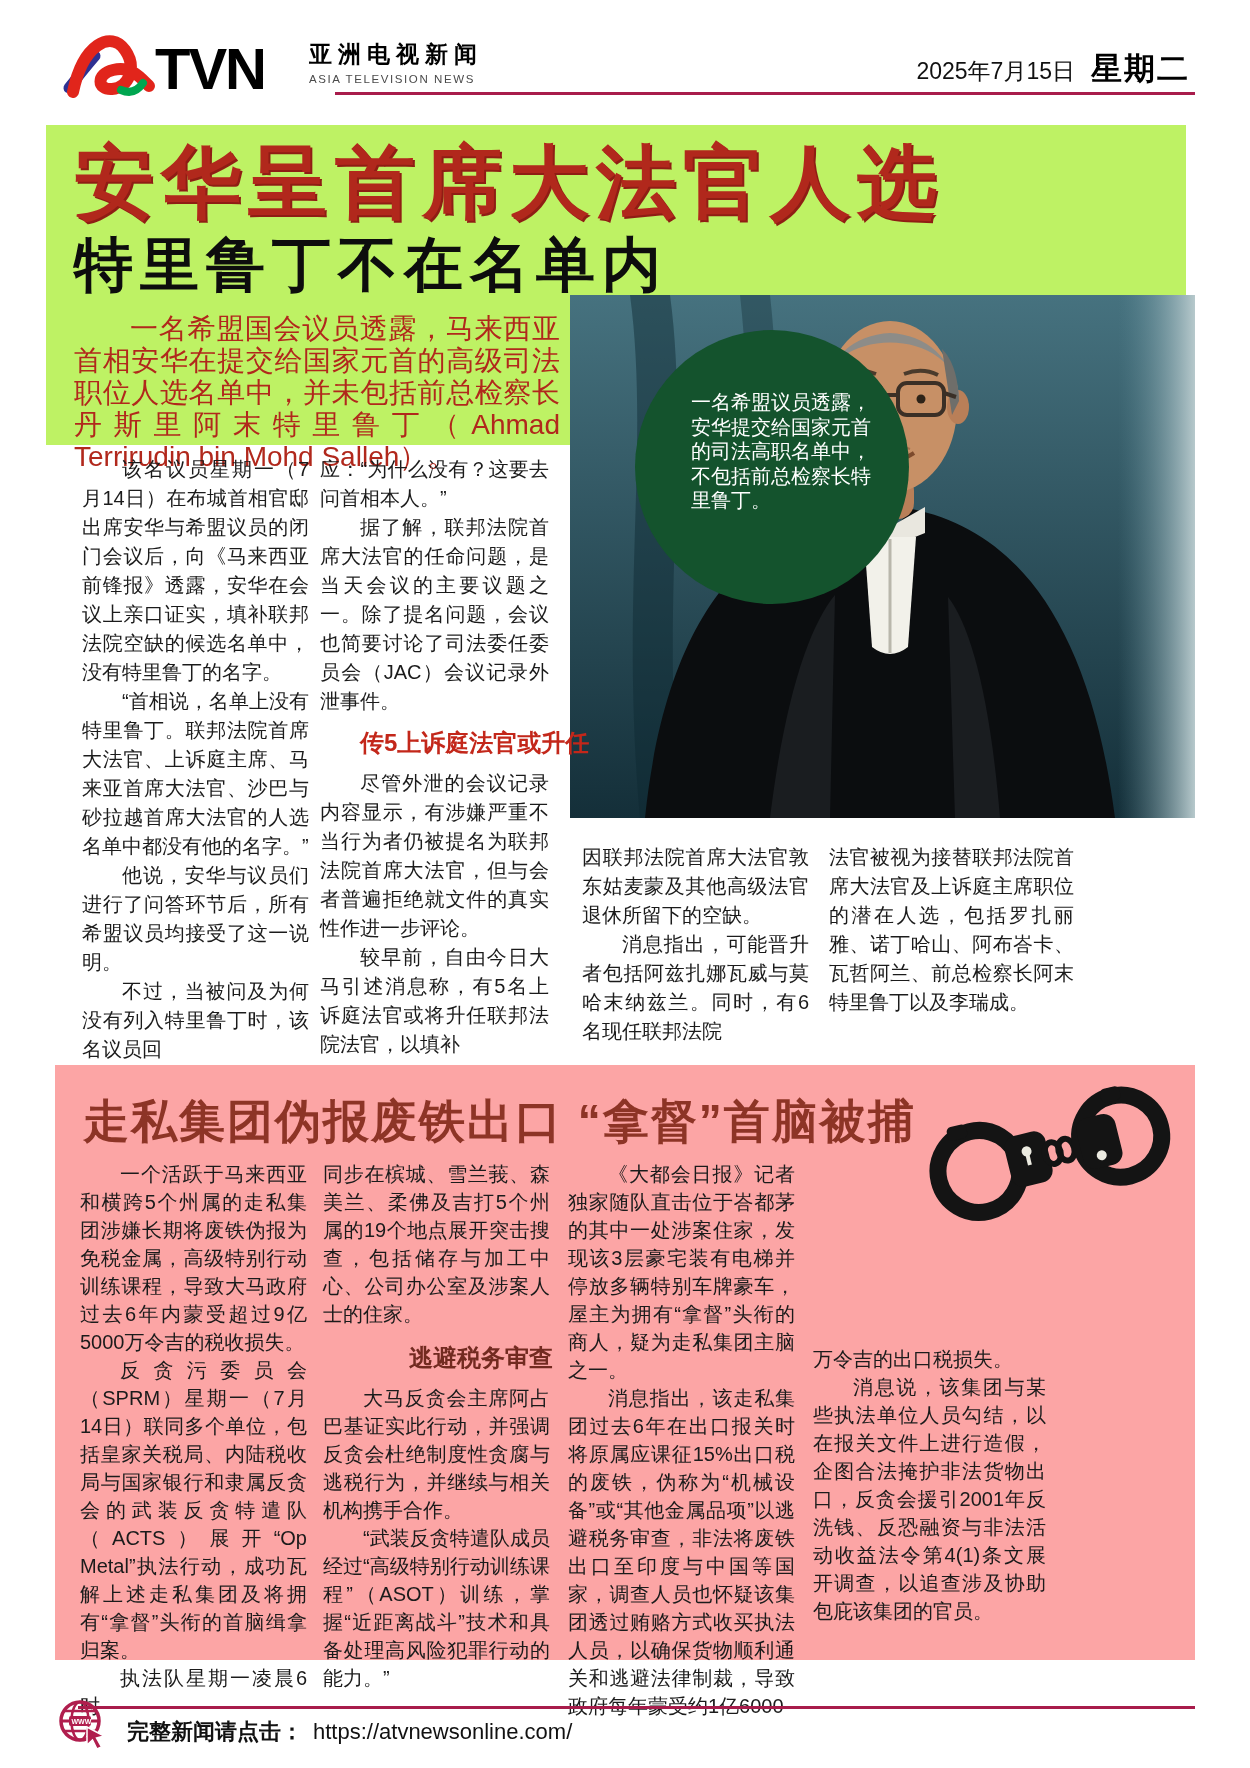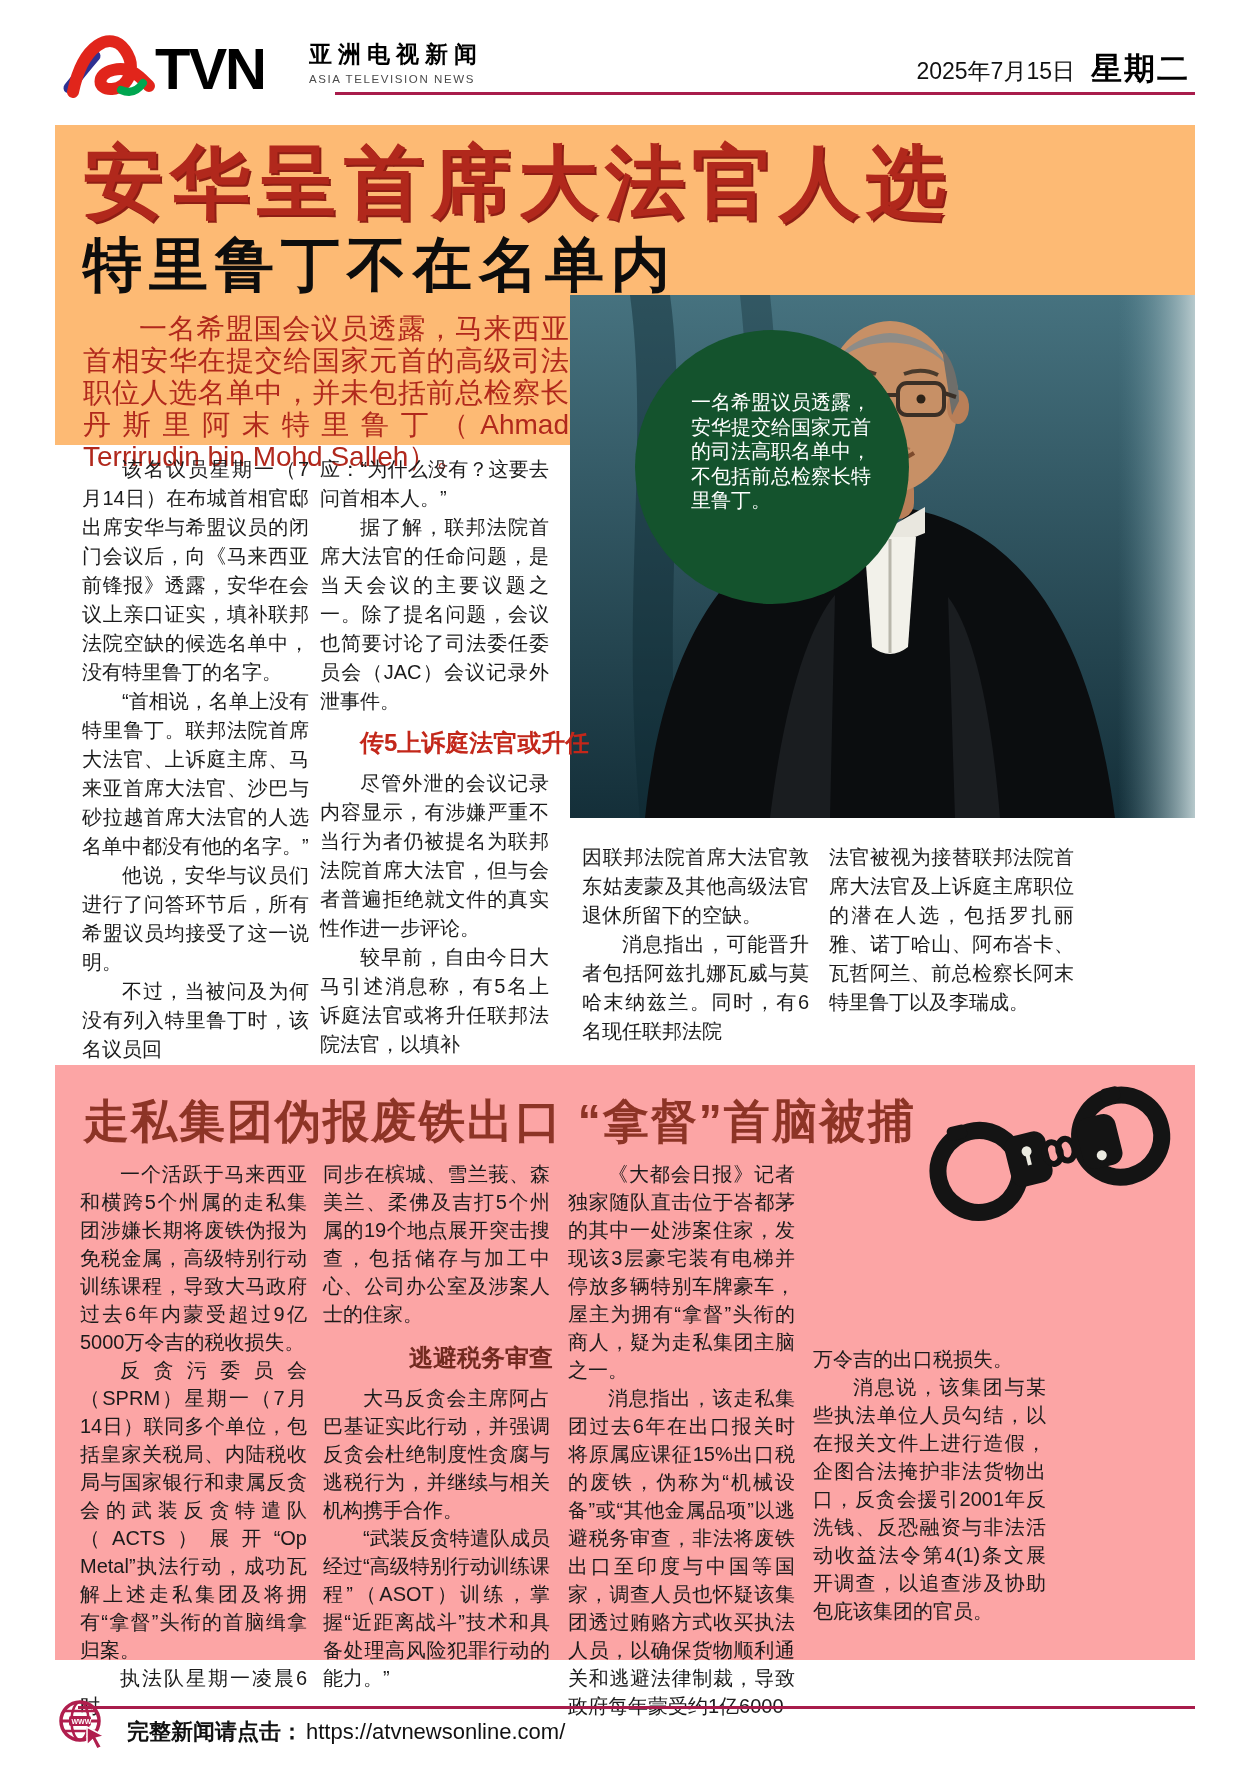--- a/index.html
+++ b/index.html
@@ -11,21 +11,21 @@
   .logo-group { position:absolute; left:4px; top:2px; display:flex; align-items:center; gap:12px; }
   .brand-col { display:flex; flex-direction:column; justify-content:center; }
   .brand-zh { font-size:23px; font-weight:bold; letter-spacing:6px; color:#000; }
   .brand-en { font-size:11.5px; color:#4a4a4a; letter-spacing:1.6px; margin-top:3px; }
   .header-rule { position:absolute; left:280px; right:0; top:68px; height:3px; background:#a81c4b; }
   .date-group { position:absolute; right:5px; top:24px; display:flex; align-items:baseline; gap:16px; }
   .date-text { font-size:23px; color:#111; }
   .weekday-text { font-size:31px; font-weight:900; color:#000; letter-spacing:2px; }
 
   
-  .a1-panel { position:absolute; left:55px; top:125px; width:1140px; height:320px; background:#fdba74; }
+  .a1-panel { position:absolute; left:46px; top:125px; width:1140px; height:320px; background:#bef264; }
   .a1-headline { position:absolute; left:28px; top:16px; font-size:80px; font-weight:900; color:#b1281c; letter-spacing:7px; line-height:1.05; white-space:nowrap;
                  text-shadow:2px 2px 0 #8f1d14; }
   .a1-subheadline { position:absolute; left:28px; top:110px; font-size:59px; font-weight:900; color:#0d0d0d; letter-spacing:7px; line-height:1.05; white-space:nowrap; }
   .a1-lead { position:absolute; left:28px; top:188px; width:486px; font-size:28px; font-weight:normal; color:#b1281c; line-height:32px; text-align:justify; text-indent:2em; }
 
   
   .photo { position:absolute; left:570px; top:295px; width:625px; height:523px; overflow:hidden; }
   .photo svg { display:block; }
 
   
@@ -50,21 +50,21 @@
   .a2-col1 { position:absolute; left:0; top:0; width:227px; }
   .a2-col2 { position:absolute; left:243px; top:0; width:227px; }
   .a2-col3 { position:absolute; left:488px; top:0; width:227px; }
   .a2-col4 { position:absolute; left:733px; top:185px; width:233px; }
   .subhead2 { color:#722a20; font-weight:900; font-size:24px; margin:16px 0 12px 86px; text-indent:0 !important; white-space:nowrap; text-align:center; }
 
   
   .footer-rule { position:absolute; left:78px; top:1706px; width:1117px; height:3px; background:#a81c4b; }
   .footer { position:absolute; left:55px; top:1685px; width:1140px; height:70px; }
   .footer-icon { position:absolute; left:2px; top:12px; width:52px; height:52px; }
-  .footer-text { position:absolute; left:72px; top:32px; font-size:22px; color:#111; display:flex; gap:3px; align-items:baseline; }
+  .footer-text { position:absolute; left:72px; top:32px; font-size:22px; color:#111; display:flex; gap:10px; align-items:baseline; }
   .footer-label { font-weight:bold; }
   .footer-url { color:#111; text-decoration:none; }
 </style>
 </head>
 <body>
 
 <div class="page">
 
   <div class="header">
     <div class="logo-group">

